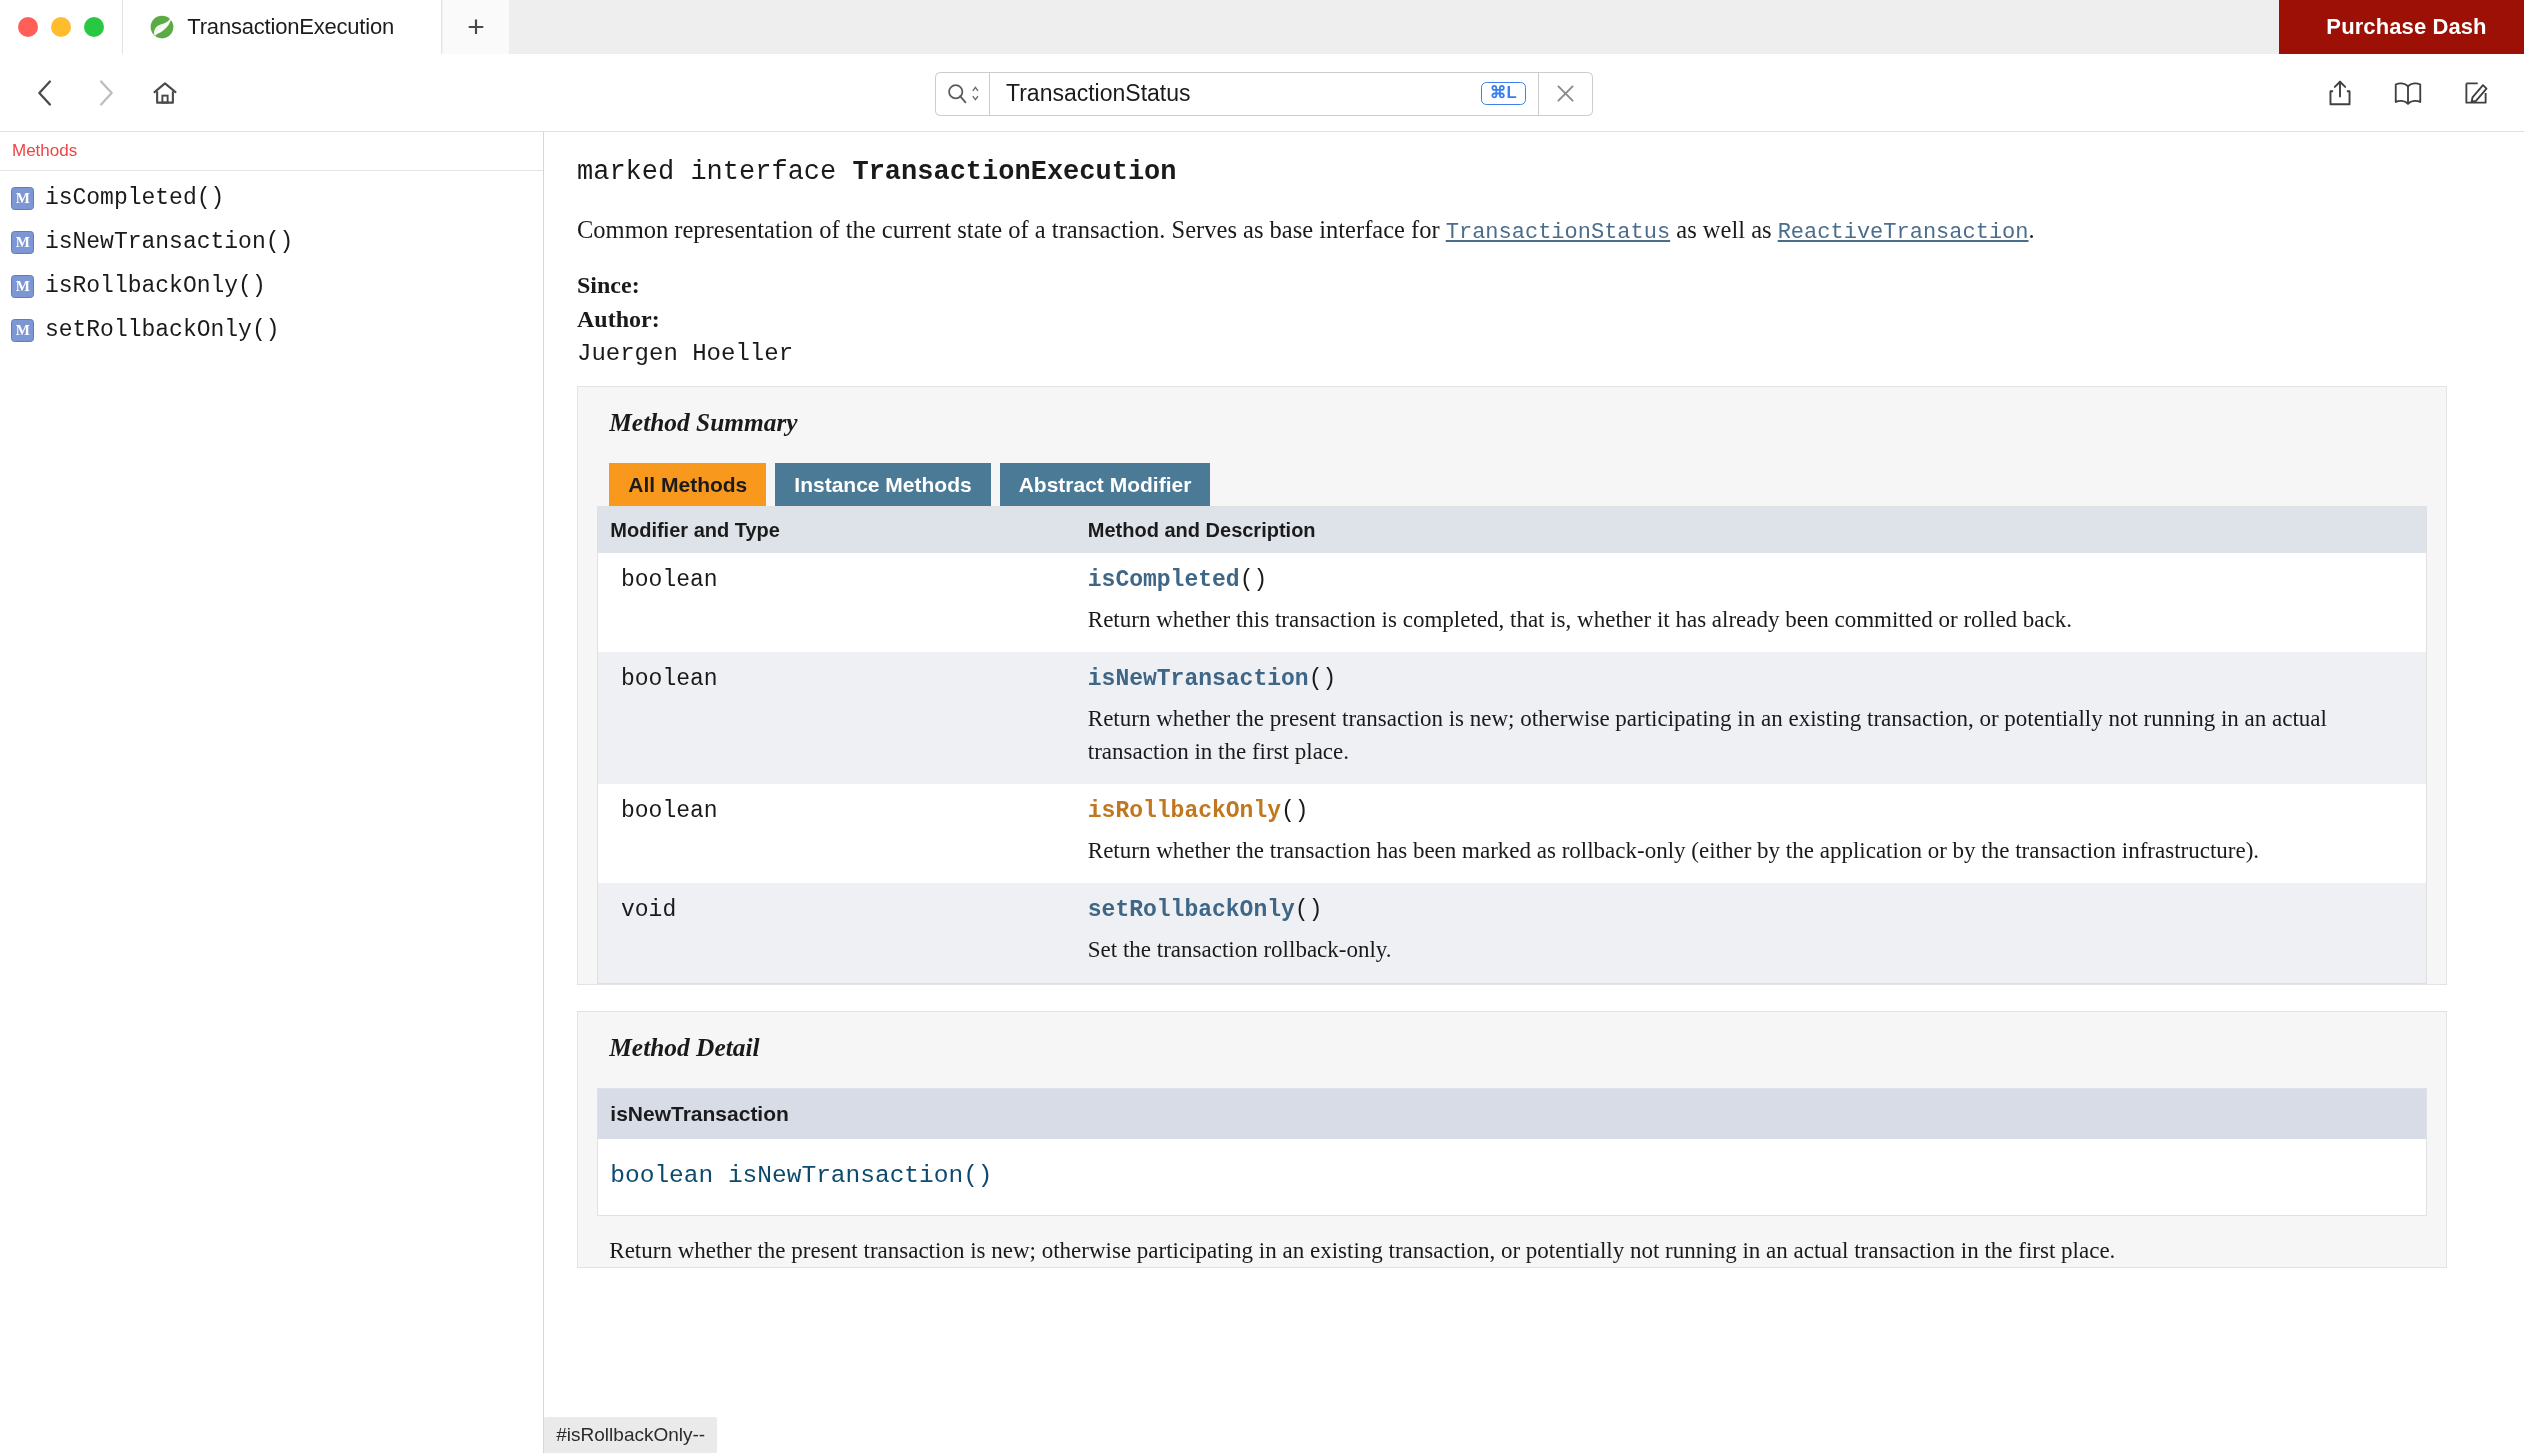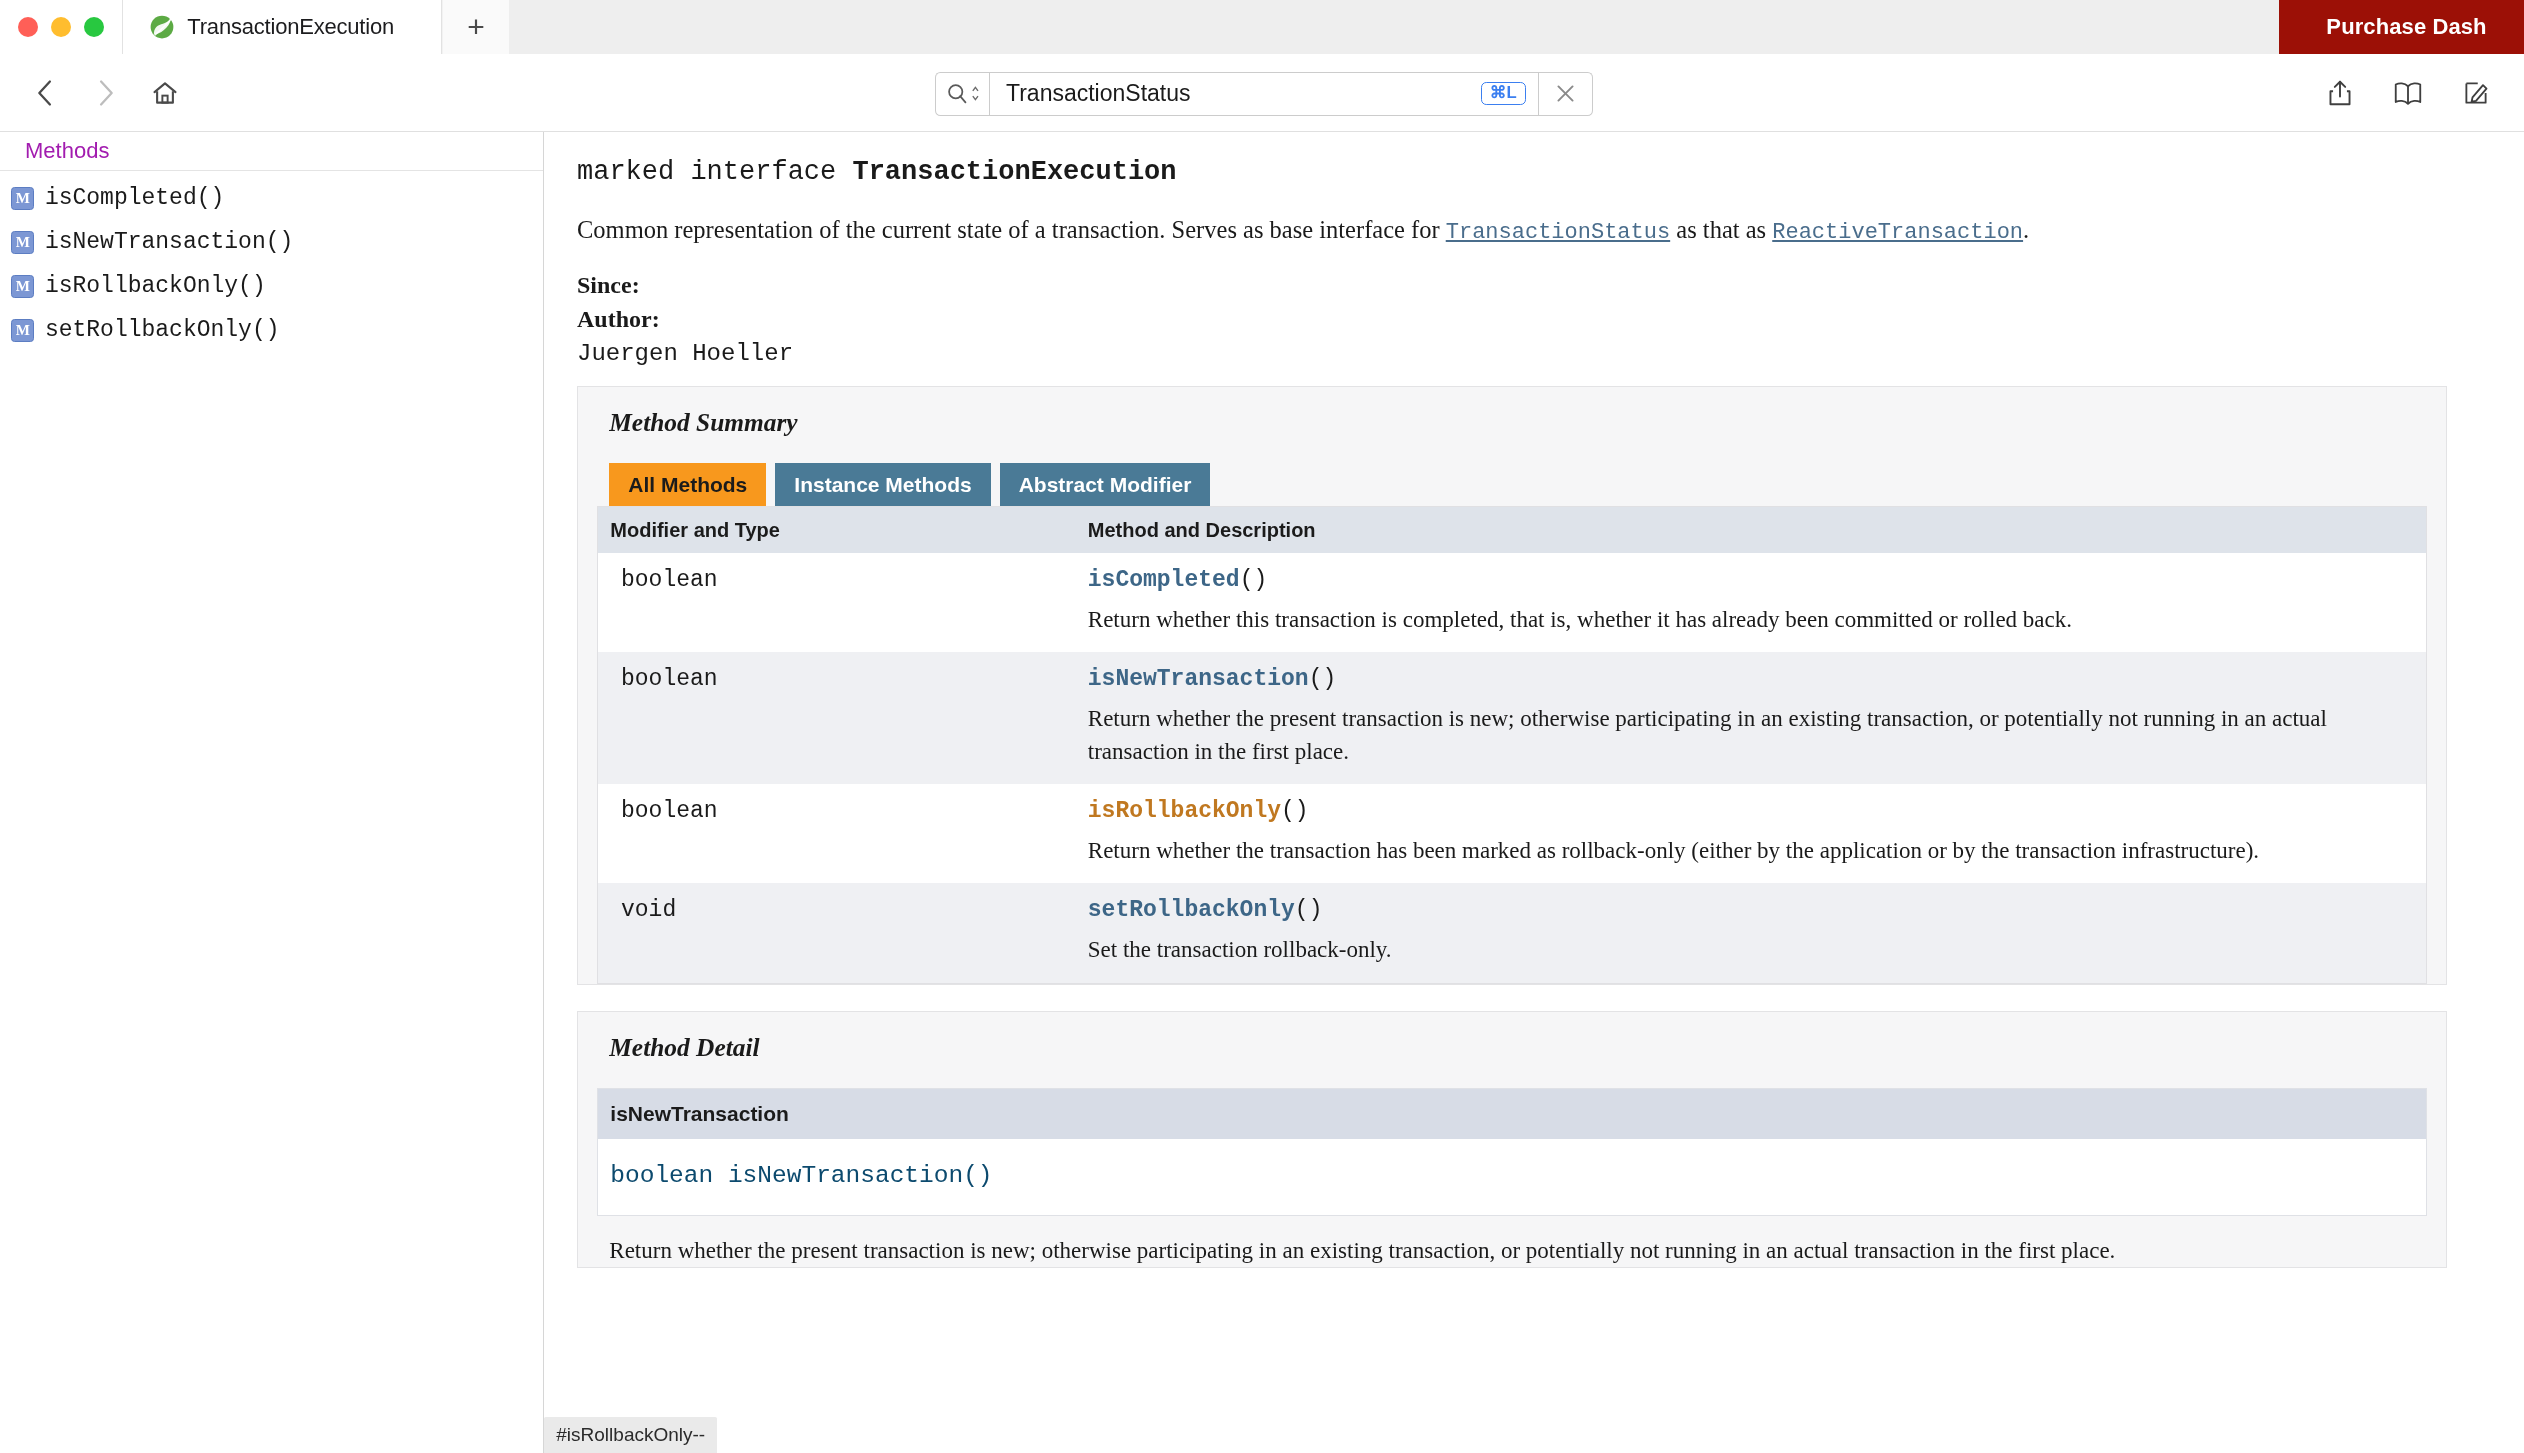--- a/index.html
+++ b/index.html
@@ -100,22 +100,22 @@
     position: absolute; right: 24.5px; top: 0; height: 78px;
     display: flex; align-items: center; gap: 19px;
   }
 
   
   .sidebar {
     position: absolute; left: 0; top: 132px; width: 544px; bottom: 0;
     background: #ffffff; border-right: 0.9px solid #d6d6d6;
   }
   .sidebar-header {
-    height: 39px; display: flex; align-items: center; padding-left: 25px;
-    font-size: 22px; color: #a21caf;
+    height: 39px; display: flex; align-items: center; padding-left: 12px;
+    font-size: 17px; color: #ef4444;
     border-bottom: 0.9px solid #e4e4e4;
   }
   .sidebar-list { padding-top: 5.3px; }
   .sb-item {
     height: 44px; display: flex; align-items: center; gap: 10.5px;
     padding-left: 11.4px;
   }
   .m-icon {
     width: 23px; height: 23px; flex: 0 0 auto;
     background: #7c97d4; border-radius: 3.5px;
@@ -367,21 +367,21 @@
 </div>
 
 <div class="content">
   <div class="cbody">
 
     <div class="sig">
       <span>marked interface </span><b>TransactionExecution</b>
     </div>
 
     <div class="desc">
-      <span>Common representation of the current state of a transaction. Serves as base interface for </span><a class="codelink" href="#">TransactionStatus</a><span> as that as </span><a class="codelink" href="#">ReactiveTransaction</a><span>.</span>
+      <span>Common representation of the current state of a transaction. Serves as base interface for </span><a class="codelink" href="#">TransactionStatus</a><span> as well as </span><a class="codelink" href="#">ReactiveTransaction</a><span>.</span>
     </div>
 
     <div class="dt">Since:</div>
     <div class="dt">Author:</div>
     <div class="dd">Juergen Hoeller</div>
 
     <div class="panel">
       <div class="panel-title">Method Summary</div>
       <div class="tabs">
         <div class="mtab active">All Methods</div>

